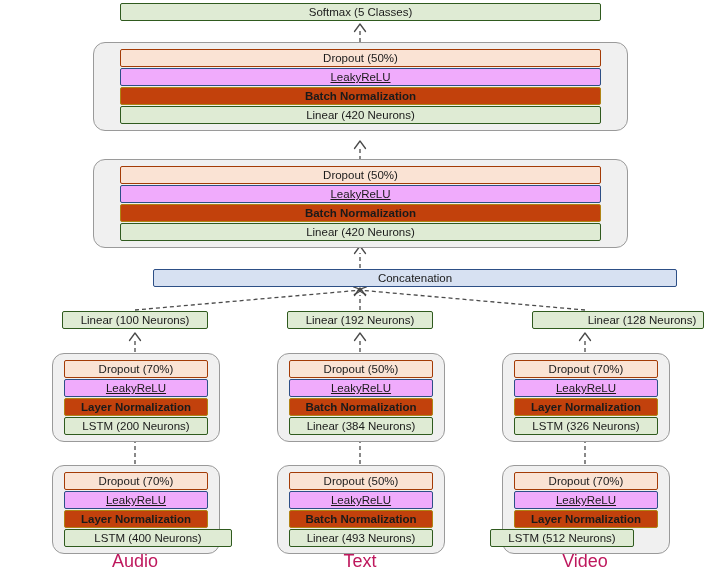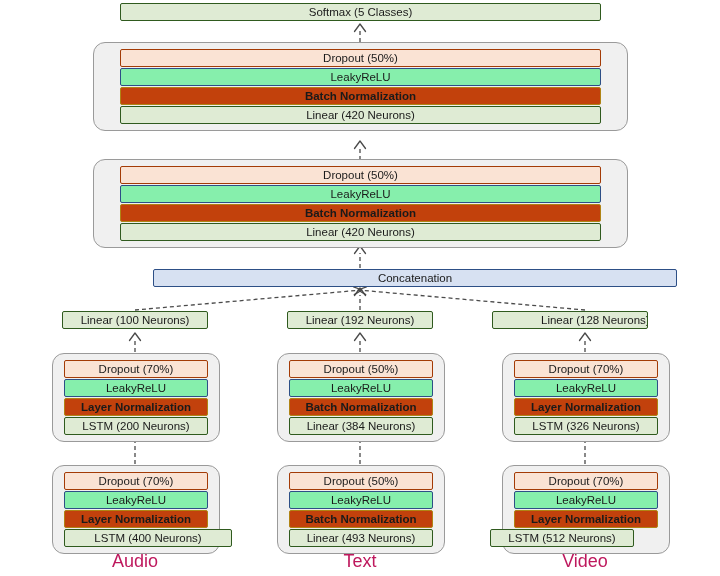--- a/index.html
+++ b/index.html
@@ -34,21 +34,21 @@
     border: 1px solid #888;
     border-radius: 2px;
     font-size: 11.5px;
     text-align: center;
     color: #1a1a1a;
     white-space: nowrap;
     overflow: hidden;
     z-index: 3;
   }
   .c-dropout { background: #fae3d4; border-color: #a33b06; }
-  .c-activation { background: #86efac; border-color: #2d4f86; }
+  .c-activation { background: #f0abfc; border-color: #2d4f86; text-decoration: underline; }
   .c-norm { background: #c2410c; border-color: #b08414; font-weight: bold; }
   .c-linear { background: #dfebd4; border-color: #2f5a1e; }
   .c-concat { background: #d7e1f2; border-color: #2d4f86; }
 
   .group-box {
     position: absolute;
     box-sizing: border-box;
     background: #f0f0f0;
     border: 1px solid #9a9a9a;
     border-radius: 12px;
@@ -128,21 +128,21 @@
       <div class="layer-box c-dropout" style="left: 289px; top: 360px; width: 144px;">Dropout (50%)</div>
       <div class="layer-box c-activation" style="left: 289px; top: 379px; width: 144px;">LeakyReLU</div>
       <div class="layer-box c-norm" style="left: 289px; top: 398px; width: 144px;">Batch Normalization</div>
       <div class="layer-box c-linear" style="left: 289px; top: 417px; width: 144px;">Linear (384 Neurons)</div>
       <div class="group-box" style="left: 277px; top: 465px; width: 168px; height: 89px;"></div>
       <div class="layer-box c-dropout" style="left: 289px; top: 472px; width: 144px;">Dropout (50%)</div>
       <div class="layer-box c-activation" style="left: 289px; top: 491px; width: 144px;">LeakyReLU</div>
       <div class="layer-box c-norm" style="left: 289px; top: 510px; width: 144px;">Batch Normalization</div>
       <div class="layer-box c-linear" style="left: 289px; top: 529px; width: 144px;">Linear (493 Neurons)</div>
       <div class="modality-label" style="left: 280px; top: 551px; width: 160px;">Text</div>
-      <div class="layer-box c-linear" style="left: 492px; top: 311px; width: 156px; padding-left: 48px;">Linear (128 Neurons)</div>
+      <div class="layer-box c-linear" style="left: 532px; top: 311px; width: 172px; padding-left: 48px;">Linear (128 Neurons)</div>
       <div class="group-box" style="left: 502px; top: 353px; width: 168px; height: 89px;"></div>
       <div class="layer-box c-dropout" style="left: 514px; top: 360px; width: 144px;">Dropout (70%)</div>
       <div class="layer-box c-activation" style="left: 514px; top: 379px; width: 144px;">LeakyReLU</div>
       <div class="layer-box c-norm" style="left: 514px; top: 398px; width: 144px;">Layer Normalization</div>
       <div class="layer-box c-linear" style="left: 514px; top: 417px; width: 144px;">LSTM (326 Neurons)</div>
       <div class="group-box" style="left: 502px; top: 465px; width: 168px; height: 89px;"></div>
       <div class="layer-box c-dropout" style="left: 514px; top: 472px; width: 144px;">Dropout (70%)</div>
       <div class="layer-box c-activation" style="left: 514px; top: 491px; width: 144px;">LeakyReLU</div>
       <div class="layer-box c-norm" style="left: 514px; top: 510px; width: 144px;">Layer Normalization</div>
       <div class="layer-box c-linear" style="left: 490px; top: 529px; width: 144px;">LSTM (512 Neurons)</div>

